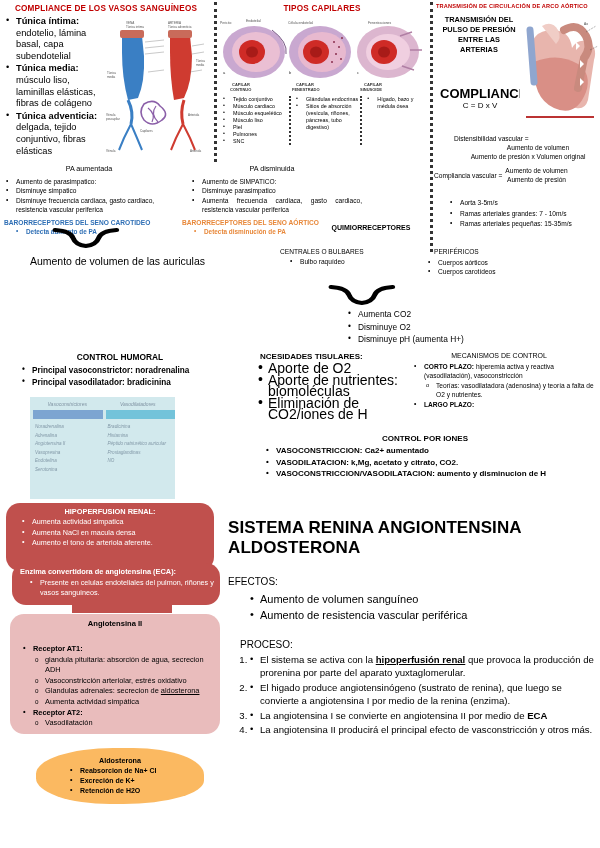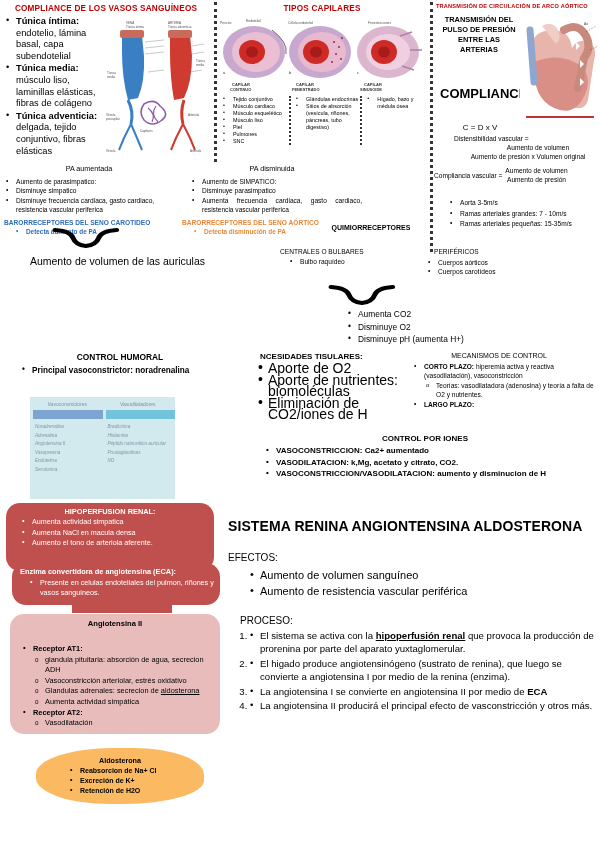--- a/index.html
+++ b/index.html
@@ -164,21 +164,21 @@
     <ul class="dashed-col" style="width:64px;padding-left:5px;">
       <li>Hígado, bazo y médula ósea</li>
     </ul>
   </div>
 </div>
 
 <div class="abs" style="left:432px;top:0;width:168px;">
   <div class="t-red-head" style="font-size:5.6px;padding:3px 0 0 4px;">TRANSMISIÓN DE CIRCULACIÓN DE ARCO AÓRTICO</div>
   <div class="center b" style="font-size:7.4px;line-height:10px;width:78px;margin-left:8px;margin-top:6px;">TRANSMISIÓN DEL PULSO DE PRESIÓN ENTRE LAS ARTERIAS</div>
   <div class="center b" style="font-size:13px;width:80px;margin-left:8px;margin-top:31px;">COMPLIANCE</div>
-  <div class="center" style="font-size:8px;width:80px;margin-left:8px;margin-top:22px;">C = D x V</div>
+  <div class="center" style="font-size:8px;width:80px;margin-left:8px;margin-top:0;">C = D x V</div>
 
   <svg class="abs" style="left:88px;top:16px;" width="80" height="110" viewBox="0 0 80 110">
     <rect width="80" height="110" fill="#fff"></rect>
     <path d="M10 40 q0 -26 22 -26 q18 0 20 18 q6 -10 16 -6 q10 5 6 18 l-6 40 q-3 10 -12 8 q-10 -2 -10 -12" fill="#e8b5ad"></path>
     <path d="M14 46 q-2 36 20 46 q22 10 32 -16 q6 -18 -8 -28 q-20 -12 -44 -2 Z" fill="#d98f86"></path>
     <path d="M22 10 q10 -6 16 4 q4 8 -2 14" fill="#f0cdc6"></path>
     <path d="M44 14 q14 -8 22 6 q6 12 -2 22 l-6 30" fill="none" stroke="#c98a7e" stroke-width="8" stroke-linecap="round"></path>
     <path d="M10 14 L14 66" stroke="#8fa6cf" stroke-width="7" stroke-linecap="round"></path>
     <g fill="#fff">
       <path d="M56 26 l4 4 l-4 4 Z"></path>
@@ -265,20 +265,21 @@
 <ul class="abs" style="left:348px;top:308px;width:200px;font-size:8.4px;line-height:12.5px;">
   <li>Aumenta CO2</li>
   <li>Disminuye O2</li>
   <li>Disminuye pH (aumenta H+)</li>
 </ul>
 
 <div class="abs" style="left:6px;top:352px;width:228px;">
   <div class="center b" style="font-size:8.4px;">CONTROL HUMORAL</div>
   <ul style="font-size:8.2px;font-weight:bold;line-height:12px;margin-top:3px;padding-left:16px;">
     <li>Principal vasoconstrictor: noradrenalina</li>
+    <li>Principal vasodilatador: bradicinina</li>
   </ul>
 </div>
 
 <div class="abs" style="left:30px;top:397px;width:145px;height:102px;background:#b8dce3;opacity:.62;overflow:hidden;">
   <div style="display:flex;font-size:5px;color:#2e4d66;font-style:italic;padding:4px 2px 0 2px;">
     <div style="width:50%;text-align:center;">Vasoconstrictores</div>
     <div style="width:50%;text-align:center;">Vasodilatadores</div>
   </div>
   <div style="display:flex;margin-top:3px;">
     <div style="width:48%;height:9px;background:#2f6fb5;margin-left:3px;"></div>
@@ -364,21 +365,21 @@
 <div class="abs orangeblob" style="left:36px;top:748px;width:168px;height:56px;border-radius:46% 42% 48% 44%/46% 48% 42% 46%;">
   <div class="center b" style="font-size:7.2px;">Aldosterona</div>
   <ul style="font-size:7px;font-weight:bold;line-height:10.2px;margin-top:1px;padding-left:24px;">
     <li>Reabsorcion de Na+ Cl</li>
     <li>Excreción de K+</li>
     <li>Retención de H2O</li>
   </ul>
 </div>
 
 <div class="abs" style="left:228px;top:518px;width:368px;">
-  <div class="b" style="font-size:14px;letter-spacing:.1px;">SISTEMA RENINA ANGIONTENSINA ALDOSTERONA</div>
+  <div class="b" style="font-size:17px;letter-spacing:.1px;">SISTEMA RENINA ANGIONTENSINA ALDOSTERONA</div>
 
   <div style="font-size:10px;margin-top:18px;">EFECTOS:</div>
   <ul style="font-size:11px;line-height:16px;margin-top:4px;padding-left:22px;">
     <li>Aumento de volumen sanguíneo</li>
     <li>Aumento de resistencia vascular periférica</li>
   </ul>
 
   <div style="font-size:10px;margin-top:16px;padding-left:12px;">PROCESO:</div>
   <ol style="font-size:9.6px;line-height:13.4px;margin:3px 0 0 0;padding-left:22px;">
     <li style="margin-bottom:1px;">

